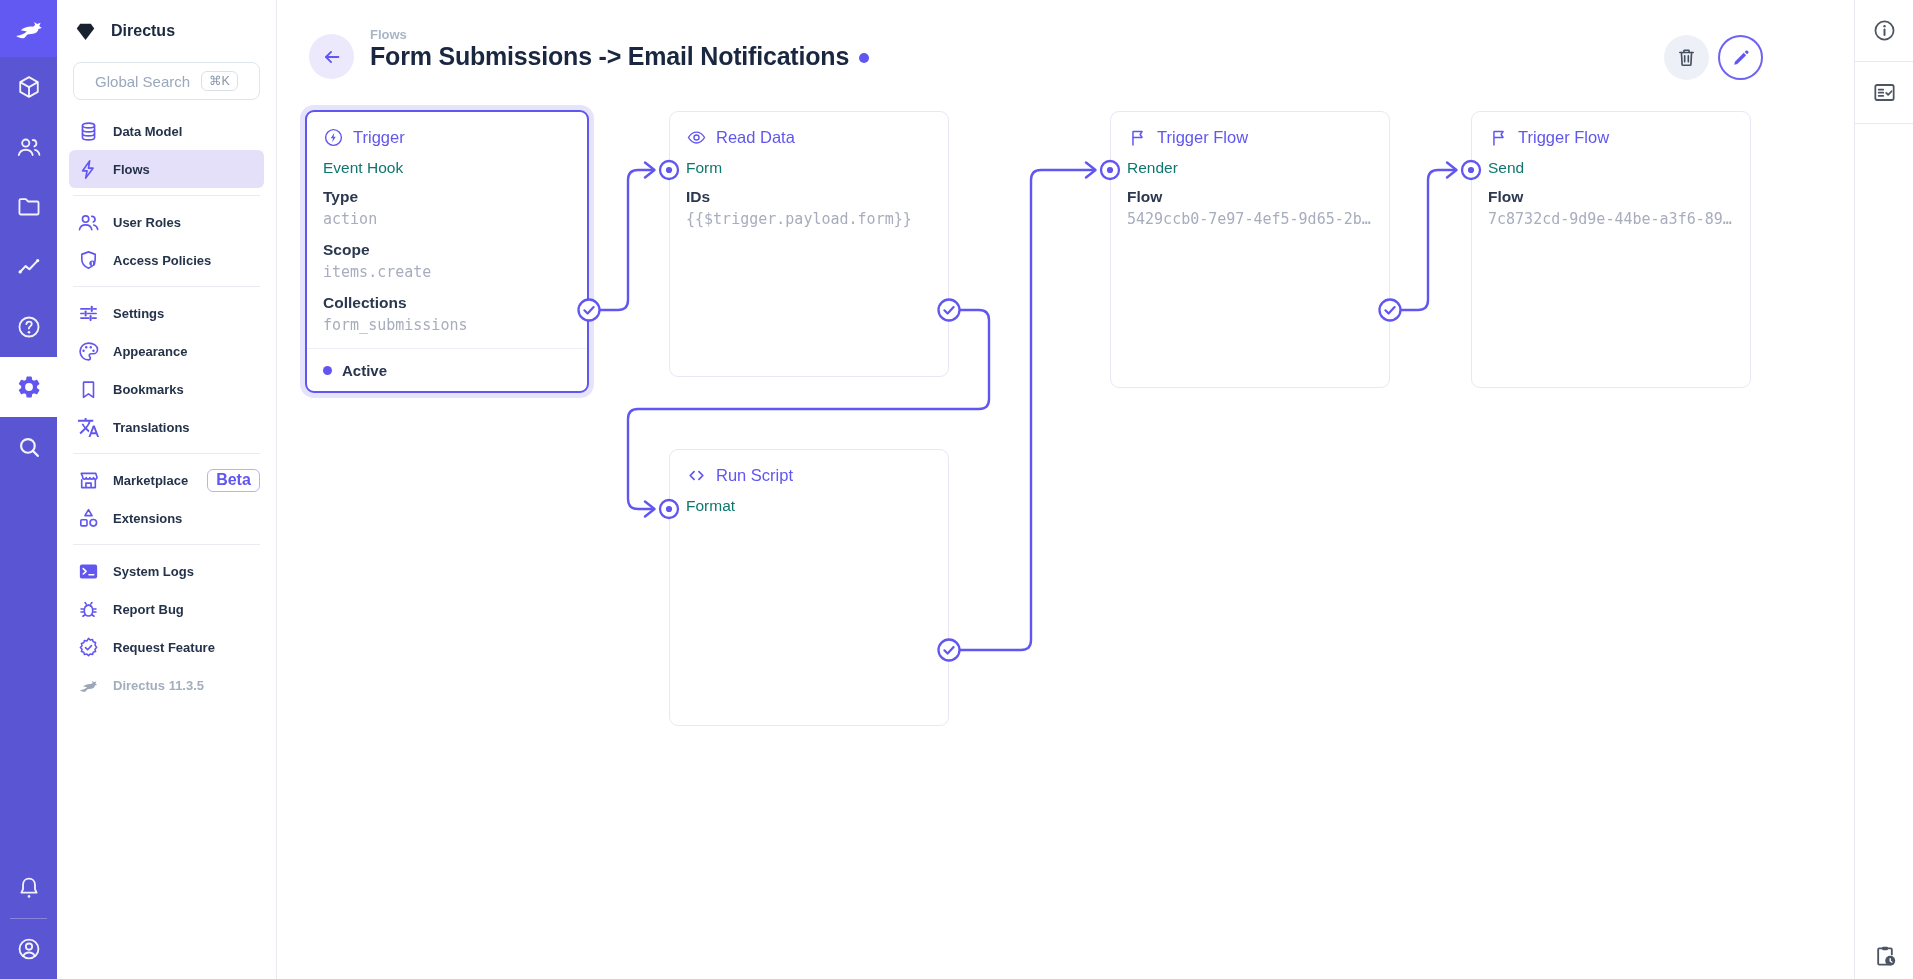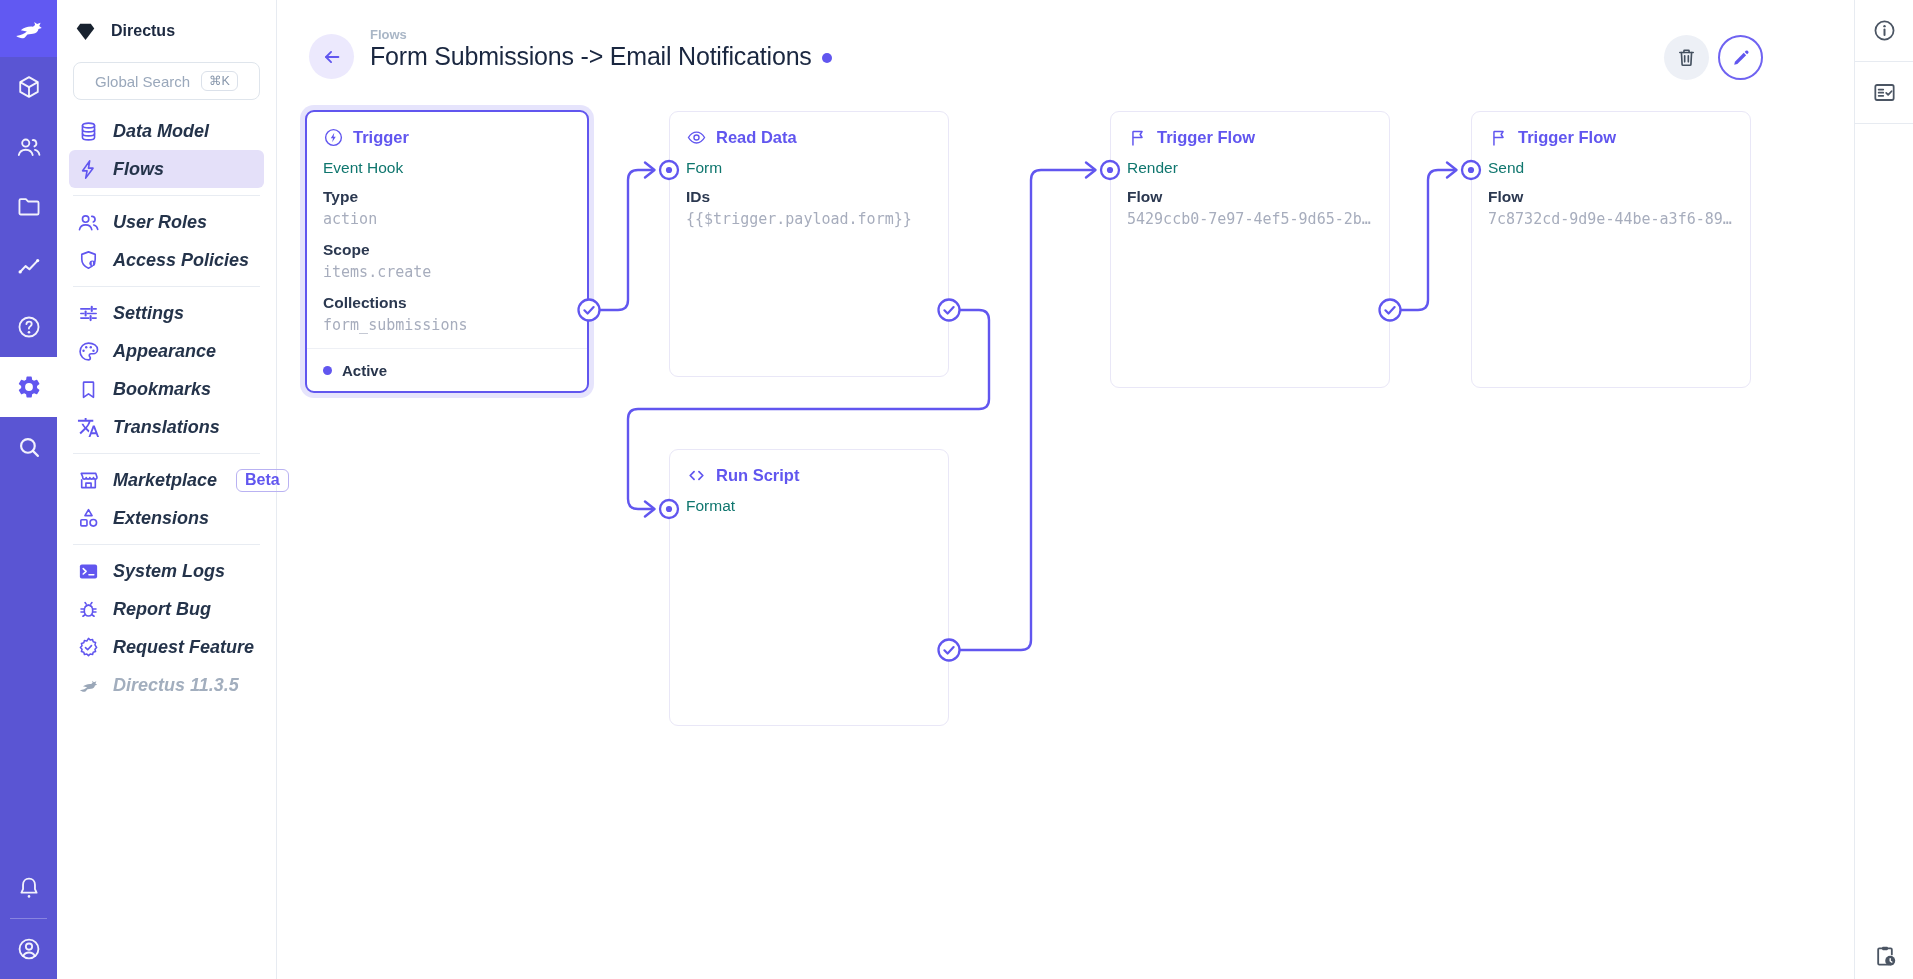--- a/index.html
+++ b/index.html
@@ -26,50 +26,50 @@
   .proj-name { font-size:16px; font-weight:700; color:#1c2940; }
   .searchbox { margin:0 16px 12px 16px; height:38px; border:1px solid #dfe5ec; border-radius:8px;
     display:flex; align-items:center; justify-content:center; gap:10px; padding:0 8px; background:#fff; position:relative; }
   .searchbox input { border:none; outline:none; width:96px; font-size:15px; color:#5b6b80;
     font-family:"Liberation Sans",sans-serif; background:transparent; }
   .searchbox input::placeholder { color:#9aa8bb; }
   .kbd { border:1px solid #dbe1ea; border-radius:6px; font-size:12.5px; color:#8796ab; padding:3px 7px; line-height:1; }
   .nav { padding:0 12px; }
   .nav-item { height:38px; display:flex; align-items:center; gap:13px; padding:0 8px; border-radius:6px; cursor:pointer; }
   .nav-item svg { width:23px; height:23px; color:#6156ef; flex:none; }
-  .nav-item .lbl { font-size:18px; font-weight:600; color:#24334a; white-space:nowrap;font-style:italic; }
+  .nav-item .lbl { font-size:13px; font-weight:600; color:#24334a; white-space:nowrap; }
   .nav-item.active { background:#e4e0f9; }
   .nav-item.muted svg { color:#9aa7b8; }
   .nav-item.muted .lbl { color:#a2aebe; font-weight:600; }
   .nav-div { height:1px; background:#e8ecf2; margin:7px 4px; }
   .badge { border:1px solid #b9b2f2; color:#6156ef; font-size:16px; font-weight:600;
     border-radius:6px; padding:2.5px 8px; line-height:1; margin-left:6px; }
 
   
   .main { position:absolute; left:277px; top:0; width:1577px; height:979px; background:#fff; }
   .back-btn { position:absolute; left:32px; top:34px; width:45px; height:45px; border-radius:50%;
     background:#ece9fd; display:flex; align-items:center; justify-content:center; cursor:pointer; }
   .back-btn svg { width:22px; height:22px; color:#6156ef; }
   .crumb { position:absolute; left:93px; top:27px; font-size:13px; color:#a9b6c6; font-weight:600; }
   .title-row { position:absolute; left:93px; top:42px; display:flex; align-items:center; gap:10px; }
-  .page-title { font-size:25px; font-weight:400; color:#1a2740; letter-spacing:-.2px; }
+  .page-title { font-size:25px; font-weight:700; color:#1a2740; letter-spacing:-.2px; }
   .title-dot { width:10px; height:10px; border-radius:50%; background:#6156ef; margin-top:3px; }
   .hdr-actions { position:absolute; right:91px; top:35px; display:flex; gap:9px; }
   .circle-btn { width:45px; height:45px; border-radius:50%; display:flex; align-items:center; justify-content:center; cursor:pointer; }
   .btn-trash { background:#edf0f6; }
   .btn-trash svg { width:23px; height:23px; color:#44505f; }
   .btn-edit { background:#fff; border:2px solid #6f63f1; }
   .btn-edit svg { width:22px; height:22px; color:#6156ef; }
 
   
   .card { position:absolute; background:#fff; border:1px solid #e9e7f7; border-radius:9px; padding:12px 16px; }
   .card.selected { border:2px solid #6156ef; box-shadow:0 0 0 5px rgba(97,86,239,.16); }
   .card-hdr { display:flex; align-items:center; gap:9px; margin-bottom:7px; height:26px; }
   .card-hdr svg { width:21px; height:21px; color:#6156ef; }
-  .card-hdr span { font-size:16.5px; font-weight:700; color:#6156ef; }
+  .card-hdr span { font-size:16.5px; font-weight:400; color:#6156ef; }
   .row-sub { font-size:15.5px; color:#0f766e; line-height:22px; margin-bottom:7px; }
   .fld { margin-bottom:9px; }
   .fld-l { font-size:15.5px; font-weight:700; color:#2b3850; line-height:22px; }
   .fld-v { font-size:15px; color:#a7adbd; line-height:22px; white-space:nowrap; overflow:hidden; }
   .card-foot { position:absolute; left:0; right:0; bottom:0; height:43px; border-top:1px solid #eef0f5;
     display:flex; align-items:center; gap:10px; padding:0 16px; }
   .status-dot { width:9px; height:9px; border-radius:50%; background:#6156ef; }
   .card-foot span.txt { font-size:15px; font-weight:600; color:#28354c; }
 
   .wires { position:absolute; left:0; top:0; width:1577px; height:979px; pointer-events:none; z-index:3; }

